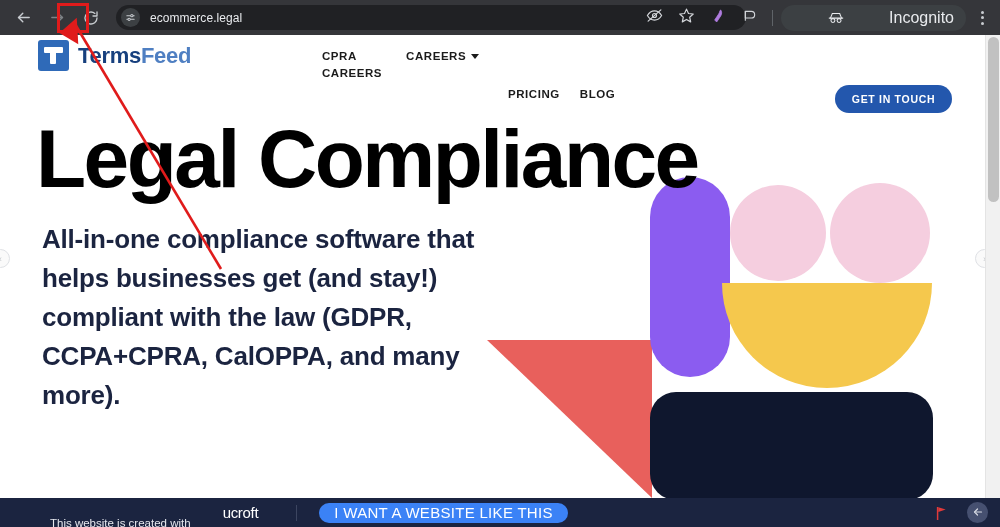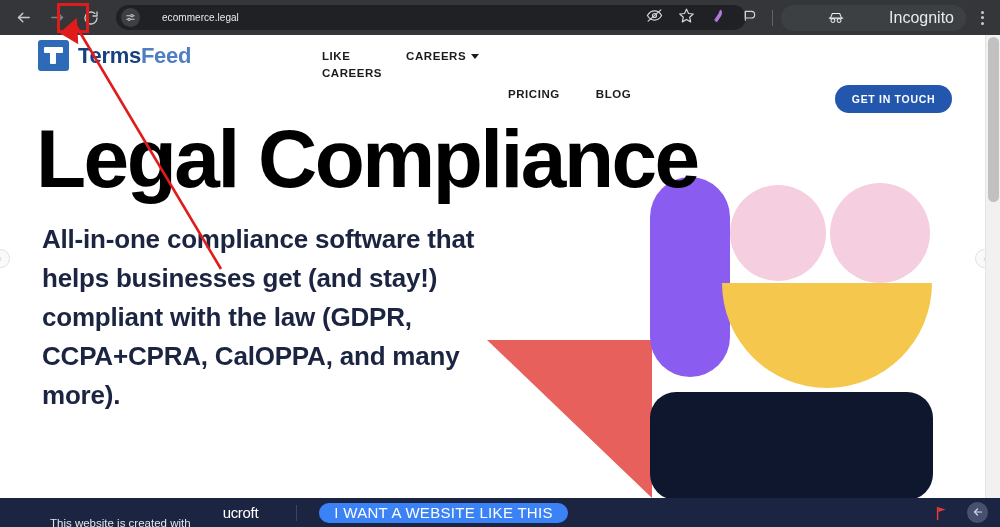--- a/index.html
+++ b/index.html
@@ -30,21 +30,21 @@
     background: #202124; border-radius: 13px;
     display: flex; align-items: center; padding-left: 5px;
   }
   .tune-chip {
     width: 19px; height: 19px; border-radius: 50%;
     background: #3c4043;
     display: flex; align-items: center; justify-content: center;
     flex: 0 0 auto;
   }
   .omnibox-url {
-    margin-left: 22px; color: #e8eaed; font-size: 10px;
+    margin-left: 10px; color: #e8eaed; font-size: 12px;
     letter-spacing: 0.05px; white-space: nowrap;
   }
   .toolbar-right {
     position: absolute; right: 0; top: 0; height: 35px;
     display: flex; align-items: center;
   }
   .tb-icon {
     width: 28px; height: 28px; margin: 0 2px;
     display: flex; align-items: center; justify-content: center;
   }
@@ -99,21 +99,21 @@
     font-size: 11.5px; font-weight: bold; color: #1b1b1b;
     letter-spacing: 0.55px; white-space: nowrap; line-height: 15px;
   }
   .nav-link.services { display: flex; align-items: center; gap: 5px; }
   .caret {
     width: 0; height: 0; border-left: 4px solid transparent;
     border-right: 4px solid transparent; border-top: 5px solid #1b1b1b;
   }
   .nav-right {
     position: absolute; left: 508px; top: 52px;
-    display: flex; gap: 36px;
+    display: flex; gap: 20px;
   }
   .cta-btn {
     position: absolute; right: 33px; top: 50px;
     width: 117px; height: 28px; border-radius: 14px;
     background: #2357ad; color: #ffffff;
     font-size: 10.5px; font-weight: bold; letter-spacing: 0.7px;
     display: flex; align-items: center; justify-content: center;
   }
 
   
@@ -333,21 +333,21 @@
     </div>
 
     <div class="site-header">
       <div class="logo-wrap">
         <div class="logo-mark"></div>
         <div class="logo-text"><span class="a">Terms</span><span class="b">Feed</span></div>
       </div>
 
       <div class="nav-main">
         <div class="nav-col">
-          <div class="nav-link">LIKE</div>
+          <div class="nav-link">CPRA</div>
           <div class="nav-link">CAREERS</div>
         </div>
         <div class="nav-link services">
           <span>CAREERS</span>
           <span class="caret"></span>
         </div>
       </div>
 
       <div class="nav-right">
         <div class="nav-link">PRICING</div>

